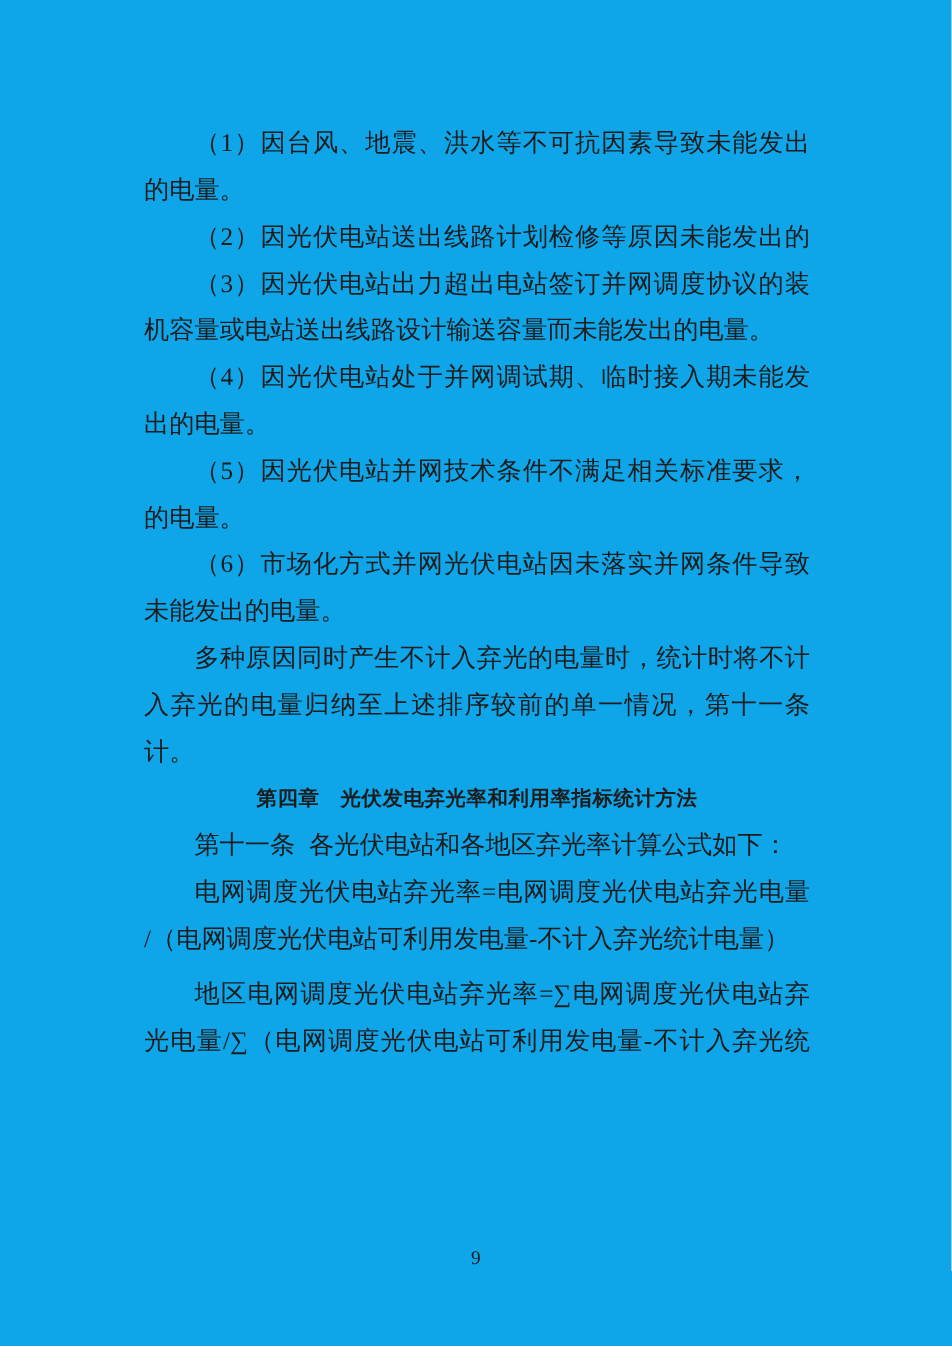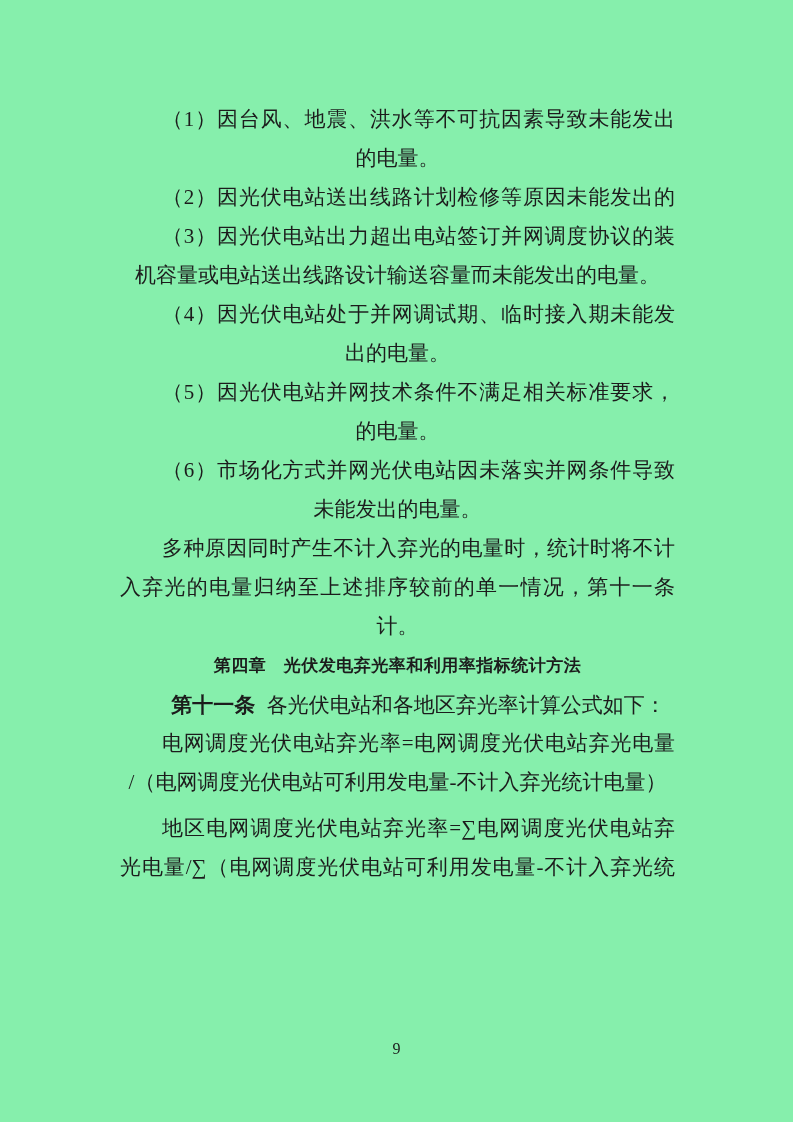--- a/index.html
+++ b/index.html
@@ -1,52 +1,52 @@
 <!DOCTYPE html>
 <html><head>
 <meta charset="utf-8">
 <style>
   html, body { margin: 0; padding: 0; background: #ffffff; }
   .page {
     position: relative;
     width: 793px;
     height: 1122px;
-    background: #86efac;
+    background: #0ea5e9;
     font-family: "Liberation Serif", serif;
     color: #1c1c1c;
     overflow: hidden;
   }
   .text-block {
     position: absolute;
     left: 120px;
     top: 100px;
     width: 555px;
     font-size: 21px;
   }
   .line {
     height: 39px;
     line-height: 39px;
-    text-align: center;
+    text-align: left;
   }
   .ind { text-indent: 2em; }
   .just {
     text-align: justify;
     text-align-last: justify;
   }
   .heading {
     font-family: "Liberation Sans", sans-serif;
     font-weight: 700;
     text-align: center;
     text-align-last: center;
     font-size: 17px;
     letter-spacing: 0.5px;
   }
   .article-label {
     font-family: "Liberation Sans", sans-serif;
-    font-weight: 700;
+    font-weight: 400;
     margin-right: 0.55em;
   }
   .f2 { margin-top: 7px; }
   .page-num {
     position: absolute;
     left: 0;
     right: 0;
     top: 1040px;
     text-align: center;
     font-size: 16px;

